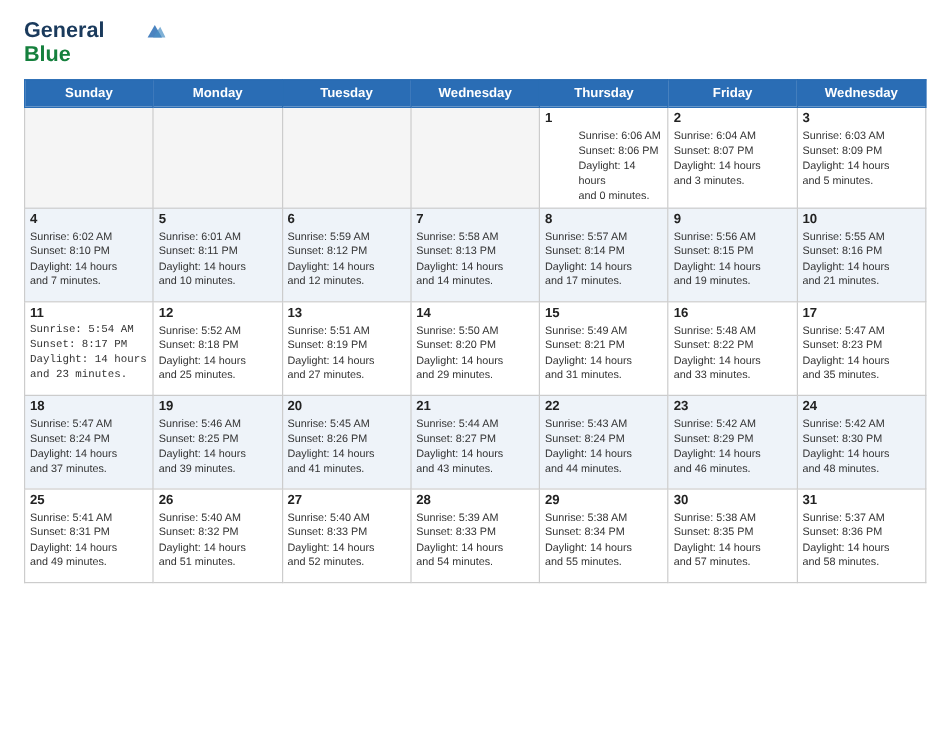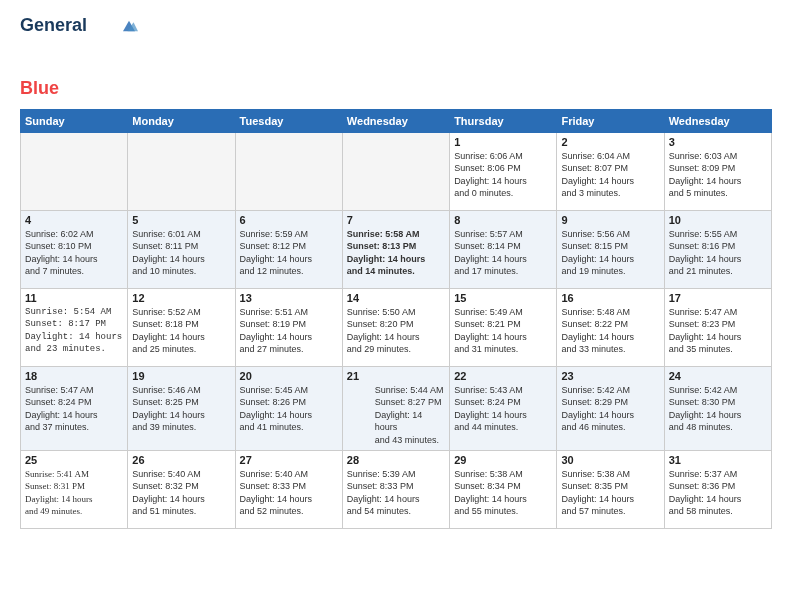--- a/index.html
+++ b/index.html
@@ -53,21 +53,21 @@
       width: 100%;
       border-collapse: collapse;
       table-layout: fixed;
     }
     th {
       background: #2a6db5;
       color: #fff;
       font-size: 11px;
       font-weight: bold;
       padding: 5px 4px;
-      text-align: left;
+      text-align: center;
       border: 1px solid #2a6db5;
     }
     td {
       vertical-align: top;
       border: 1px solid #ccc;
       padding: 3px 4px;
       font-size: 9.5px;
       color: #333;
       height: 78px;
       background: #fff;
@@ -97,21 +97,21 @@
   <div class="header">
     <div class="logo">
       <div>
         <div style="display:flex;align-items:center;gap:32px;">
           <span class="logo-text">General</span>
           <svg class="logo-icon" viewBox="0 0 24 18" xmlns="http://www.w3.org/2000/svg">
             <polygon points="4,16 12,2 20,16" fill="#2a6db5" opacity="0.85"></polygon>
             <polygon points="10,16 18,4 24,16" fill="#4a90c4" opacity="0.7"></polygon>
           </svg>
         </div>
-        <div class="logo-text" style="color:#ef4444;margin-top:43px;">Blue</div>
+        <div class="logo-text" style="color:#15803d;">Blue</div>
       </div>
     </div>
     <div class="title-block">
       <div class="month-title"></div>
       <div class="location"></div>
     </div>
   </div>
 
   <table>
     <thead>
@@ -126,21 +126,21 @@
         </tr>
     </thead>
     <tbody id="calendar-body">
     <tr>
           <td class="empty"></td>
           <td class="empty"></td>
           <td class="empty"></td>
           <td class="empty"></td>
           <td>
             <div class="day-num">1</div>
-            <div class="day-detail" style="white-space: pre-line;">Sunrise: 6:06 AM
+            <div class="day-detail" style="white-space: pre-line; margin-left: 28px;">Sunrise: 6:06 AM
 Sunset: 8:06 PM
 Daylight: 14 hours
 and 0 minutes.</div>
           </td>
           <td>
             <div class="day-num">2</div>
             <div class="day-detail" style="white-space: pre-line;">Sunrise: 6:04 AM
 Sunset: 8:07 PM
 Daylight: 14 hours
 and 3 minutes.</div>
@@ -170,21 +170,21 @@
           </td>
           <td class="alt-row">
             <div class="day-num">6</div>
             <div class="day-detail" style="white-space: pre-line;">Sunrise: 5:59 AM
 Sunset: 8:12 PM
 Daylight: 14 hours
 and 12 minutes.</div>
           </td>
           <td class="alt-row">
             <div class="day-num">7</div>
-            <div class="day-detail" style="white-space: pre-line; font-weight: bold;">Sunrise: 5:58 AM
+            <div class="day-detail" style="white-space: pre-line;">Sunrise: 5:58 AM
 Sunset: 8:13 PM
 Daylight: 14 hours
 and 14 minutes.</div>
           </td>
           <td class="alt-row">
             <div class="day-num">8</div>
             <div class="day-detail" style="white-space: pre-line;">Sunrise: 5:57 AM
 Sunset: 8:14 PM
 Daylight: 14 hours
 and 17 minutes.</div>
@@ -272,21 +272,21 @@
           </td>
           <td class="alt-row">
             <div class="day-num">20</div>
             <div class="day-detail" style="white-space: pre-line;">Sunrise: 5:45 AM
 Sunset: 8:26 PM
 Daylight: 14 hours
 and 41 minutes.</div>
           </td>
           <td class="alt-row">
             <div class="day-num">21</div>
-            <div class="day-detail" style="white-space: pre-line; margin-left: 28px;">Sunrise: 5:44 AM
+            <div class="day-detail" style="white-space: pre-line;">Sunrise: 5:44 AM
 Sunset: 8:27 PM
 Daylight: 14 hours
 and 43 minutes.</div>
           </td>
           <td class="alt-row">
             <div class="day-num">22</div>
             <div class="day-detail" style="white-space: pre-line;">Sunrise: 5:43 AM
 Sunset: 8:24 PM
 Daylight: 14 hours
 and 44 minutes.</div>
@@ -302,21 +302,21 @@
             <div class="day-num">24</div>
             <div class="day-detail" style="white-space: pre-line;">Sunrise: 5:42 AM
 Sunset: 8:30 PM
 Daylight: 14 hours
 and 48 minutes.</div>
           </td>
         </tr>
         <tr>
           <td>
             <div class="day-num">25</div>
-            <div class="day-detail" style="white-space: pre-line; font-family: Liberation Serif, serif;">Sunrise: 5:41 AM
+            <div class="day-detail" style="white-space: pre-line;">Sunrise: 5:41 AM
 Sunset: 8:31 PM
 Daylight: 14 hours
 and 49 minutes.</div>
           </td>
           <td>
             <div class="day-num">26</div>
             <div class="day-detail" style="white-space: pre-line;">Sunrise: 5:40 AM
 Sunset: 8:32 PM
 Daylight: 14 hours
 and 51 minutes.</div>

